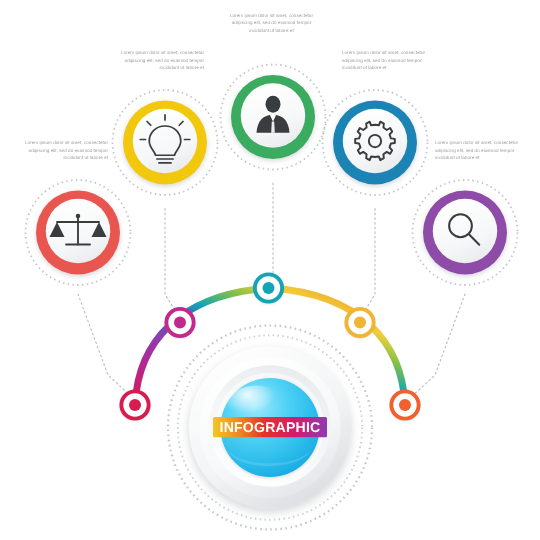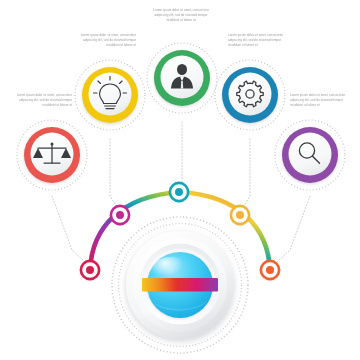--- a/index.html
+++ b/index.html
@@ -230,14 +230,15 @@
 <div class="cap-text cap-right" style="left:14px;top:93px;">Lorem ipsum dolor sit amet, consectetur adipiscing elit, sed do eiusmod tempor incididunt ut labore et</div>
 
 <div class="cap-text cap-right" style="left:78px;top:33px;">Lorem ipsum dolor sit amet, consectetur adipiscing elit, sed do eiusmod tempor incididunt ut labore et</div>
 
 <div class="cap-text cap-center" style="left:152px;top:8px;">Lorem ipsum dolor sit amet, consectetur adipiscing elit, sed do eiusmod tempor incididunt ut labore et</div>
 
 <div class="cap-text cap-left" style="left:228px;top:33px;">Lorem ipsum dolor sit amet, consectetur adipiscing elit, sed do eiusmod tempor incididunt ut labore et</div>
 
 <div class="cap-text cap-left" style="left:290px;top:93px;">Lorem ipsum dolor sit amet, consectetur adipiscing elit, sed do eiusmod tempor incididunt ut labore et</div>
 
+<div class="ig-word" style="top:279px;">INFOGRAPHIC</div>
 
 </div>
 
 </body></html>

